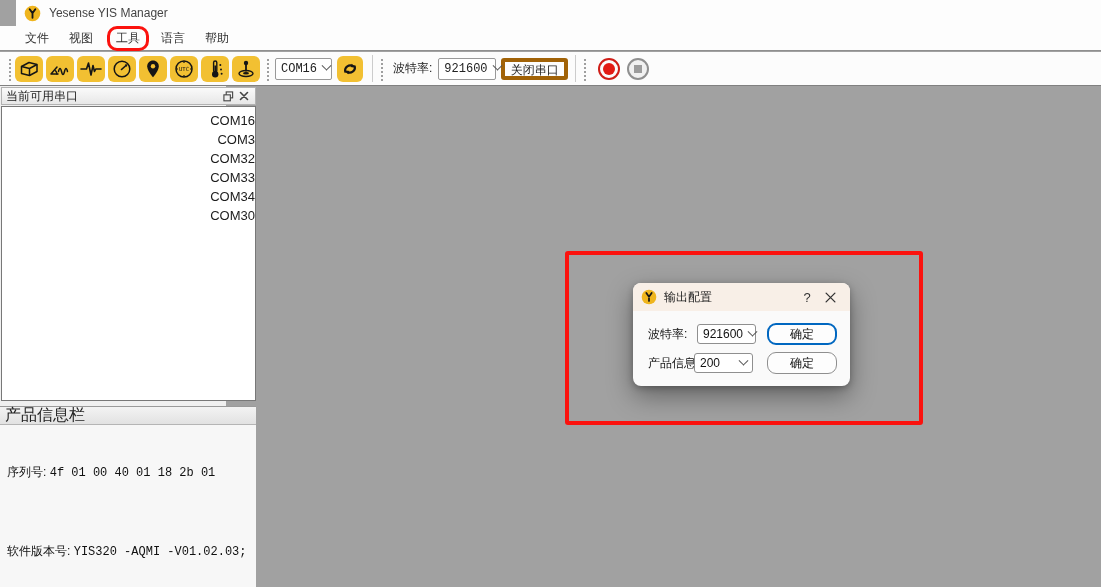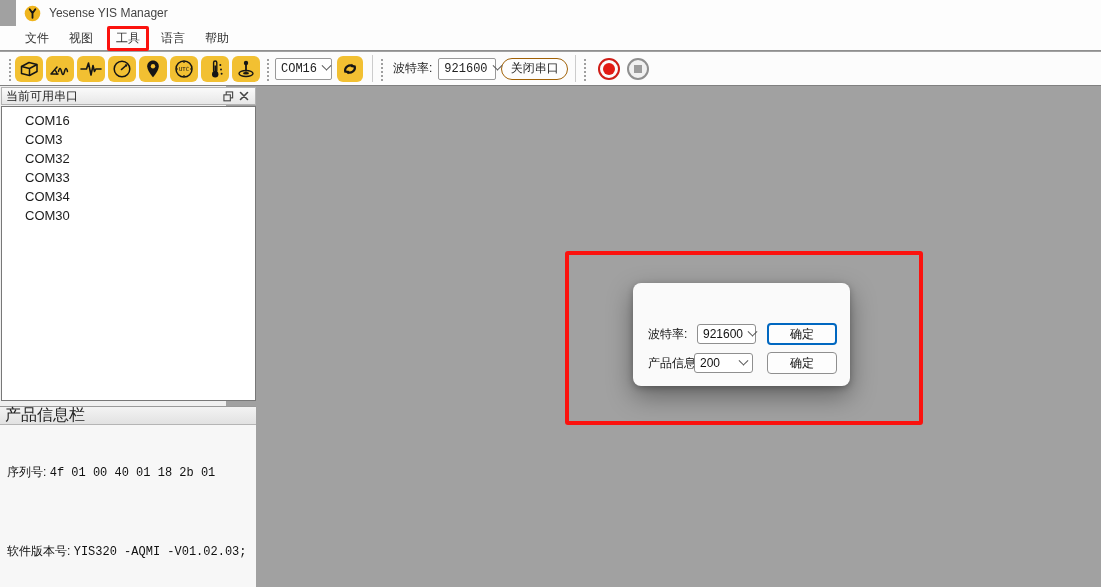--- a/index.html
+++ b/index.html
@@ -8,41 +8,41 @@
   .app { position:relative; width:1101px; height:587px; background:#a1a1a1; overflow:hidden; }
 
   
   .titlebar { position:absolute; left:0; top:0; width:1101px; height:26px; background:#fdfdfd; display:flex; align-items:center; padding-left:8px;margin-left:16px; }
   .app-logo { width:17px; height:17px; margin-right:8px; display:inline-flex; }
   .title-text { font-size:12px; color:#444; }
 
   
   .menubar { position:absolute; left:0; top:26px; width:1101px; height:25px; background:#fdfdfd; border-bottom:1px solid #8f8f8f; display:flex; align-items:center; padding-left:16px; }
   .menu-item { font-size:12px; color:#333; padding:3px 9px; margin-right:2px; cursor:default; }
-  .menu-item.red-outline { border:3px solid #fb120e; border-radius:2px; padding:1px 6px; margin:0 3px; }
+  .menu-item.red-outline { border:3px solid #fb120e; border-radius:10px; padding:1px 6px; margin:0 3px; }
 
   
   .toolbar { position:absolute; left:0; top:52px; width:1101px; height:34px; background:#fcfcfc; border-bottom:1px solid #808080; display:flex; align-items:center; padding-left:4px; }
   .grip { width:5px; height:24px; margin:0 3px; background-image:radial-gradient(#9f9f9f 1px, transparent 1.2px); background-size:4px 4px; background-position:1px 1px; }
   .vsep { width:1px; height:27px; background:#cccccc; margin:0 3px; }
   .tool-btn { width:28px; height:26px; background:#f2c032; border:none; border-radius:6px; margin-right:3px; display:inline-flex; align-items:center; justify-content:center; cursor:pointer; padding:0; }
   .tool-btn svg { display:block; }
   .combo { height:22px; background:#ffffff; border:1px solid #999; border-radius:2px; display:inline-flex; align-items:center; justify-content:space-between; padding:0 5px; font-size:12px; color:#222; cursor:pointer; }
   .combo .val { font-family:"Liberation Mono", monospace; font-size:12px; }
   .chev { width:7px; height:7px; border-right:1.5px solid #555; border-bottom:1.5px solid #555; transform:rotate(45deg) translate(-2px,-2px); margin-left:6px; flex:none; }
   .tb-label { font-size:12px; color:#222; margin:0 6px 0 6px; }
-  .btn-plain { height:22px; background:#fdfdfd; border:1px solid #a16207; border-radius:11px; font-size:12px; color:#222; padding:0 12px; cursor:pointer; font-family:inherit; }
+  .btn-plain { height:22px; background:#fdfdfd; border:4px solid #a16207; border-radius:3px; font-size:12px; color:#222; padding:0 12px; cursor:pointer; font-family:inherit; }
   .circle-btn { width:22px; height:22px; border-radius:50%; background:#fbfbfb; display:inline-flex; align-items:center; justify-content:center; cursor:pointer; padding:0; }
   .rec { border:2px solid #cf1d17; margin-left:8px; margin-right:7px; }
   .rec .dot { width:12px; height:12px; border-radius:50%; background:#e21b14; }
   .stop { border:2px solid #8f8f8f; background:#f1f1f1; }
   .stop .sq { width:8px; height:8px; background:#9c9c9c; }
 
   
-  .dock { position:absolute; left:0; top:86px; width:226px; height:501px; background:#f0f0f0; }
+  .dock { position:absolute; left:0; top:86px; width:226px; height:501px; background:#f0f0f0;text-align:right; }
   .dock-header { position:absolute; left:1px; top:1px; width:255px; height:18px; background:linear-gradient(#fafafa,#e7e7e7); border:1px solid #b2b2b2; display:flex; align-items:center; padding:0 3px 0 4px; font-size:12px; color:#222; }
   .dock-header .spacer { flex:1; }
   .dock-hbtn { width:16px; height:14px; display:inline-flex; align-items:center; justify-content:center; cursor:pointer; }
   .port-list { position:absolute; left:1px; top:20px; width:255px; height:295px; background:#ffffff; border:1px solid #787878; padding-top:4px; overflow:hidden; }
   .port-item { height:19px; line-height:19px; padding-left:23px; font-size:13px; color:#1c1c1c; cursor:pointer; }
   .info-header { position:absolute; left:0; top:320px; width:256px; height:19px; background:linear-gradient(#f3f3f3,#e2e2e2); border-top:1px solid #9a9a9a; border-bottom:1px solid #b5b5b5; display:flex; align-items:center; padding-left:5px; font-size:16px; color:#222; }
   .info-body { position:absolute; left:0; top:339px; width:256px; height:162px; background:#f7f7f7; }
   .info-line { position:absolute; left:7px; font-size:12px; color:#111; white-space:nowrap;margin-top:28px; }
   .info-line .mono { font-family:"Liberation Mono", monospace; font-size:12px; }
   .line-serial { top:350px; }
@@ -58,21 +58,21 @@
   .dlg-title-text { font-size:12px; color:#1c1c1c; flex:1; }
   .dlg-help { font-size:13px; color:#333; width:22px; text-align:center; cursor:pointer; }
   .dlg-close { width:24px; text-align:center; cursor:pointer; display:inline-flex; justify-content:center; }
   .dlg-row { position:absolute; left:15px; width:190px; height:22px; display:flex; align-items:center; }
   .row-baud { top:40px; }
   .row-freq { top:69px; }
   .dlg-label { font-size:12px; color:#111; }
   .dlg-combo { position:absolute; height:20px; background:#fff; border:1px solid #8f8f8f; border-radius:3px; display:flex; align-items:center; justify-content:space-between; padding:0 5px; font-size:12px; color:#111; cursor:pointer; }
   .combo-baud { left:49px; width:59px; }
   .combo-freq { left:46px; width:59px; }
-  .dlg-btn { position:absolute; left:119px; width:70px; height:22px; background:#fdfdfd; border:1px solid #8f8f8f; border-radius:4px; font-size:12px; color:#111; cursor:pointer; font-family:inherit; }
+  .dlg-btn { position:absolute; left:119px; width:70px; height:22px; background:#fdfdfd; border:1px solid #8f8f8f; border-radius:9px; font-size:12px; color:#111; cursor:pointer; font-family:inherit; }
   .dlg-btn.focused { border:2px solid #0067c0; }
 </style>
 </head>
 <body>
 
 <div class="app">
 
   <div class="titlebar">
     <span class="app-logo">
       <svg width="17" height="17" viewBox="0 0 24 24">
@@ -229,20 +229,35 @@
     </div>
     <div class="info-line line-version">
       <span>软件版本号:</span>
       <span class="mono">YIS320 -AQMI -V01.02.03;</span>
     </div>
   </div>
 
   <div class="red-rect"></div>
 
   <div class="dialog">
+    <div class="dlg-title">
+      <span class="dlg-logo">
+        <svg width="16" height="16" viewBox="0 0 24 24">
+            <circle cx="12" cy="12" r="11" fill="#efb51e"></circle>
+            <path d="M8 6 L12 11.5 L16 6 M12 11.5 L12 18" stroke="#151515" stroke-width="2.6" fill="none" stroke-linecap="round"></path>
+          </svg>
+      </span>
+      <span class="dlg-title-text">输出配置</span>
+      <span class="dlg-help">?</span>
+      <span class="dlg-close">
+        <svg width="11" height="11" viewBox="0 0 10 10">
+            <path d="M1 1 L9 9 M9 1 L1 9" stroke="#333" stroke-width="1.2" stroke-linecap="round"></path>
+          </svg>
+      </span>
+    </div>
 
     <div class="dlg-row row-baud">
       <span class="dlg-label">波特率:</span>
       <div class="dlg-combo combo-baud">
         <span>921600</span>
         <span class="chev"></span>
       </div>
       <button class="dlg-btn focused">确定</button>
     </div>
 

